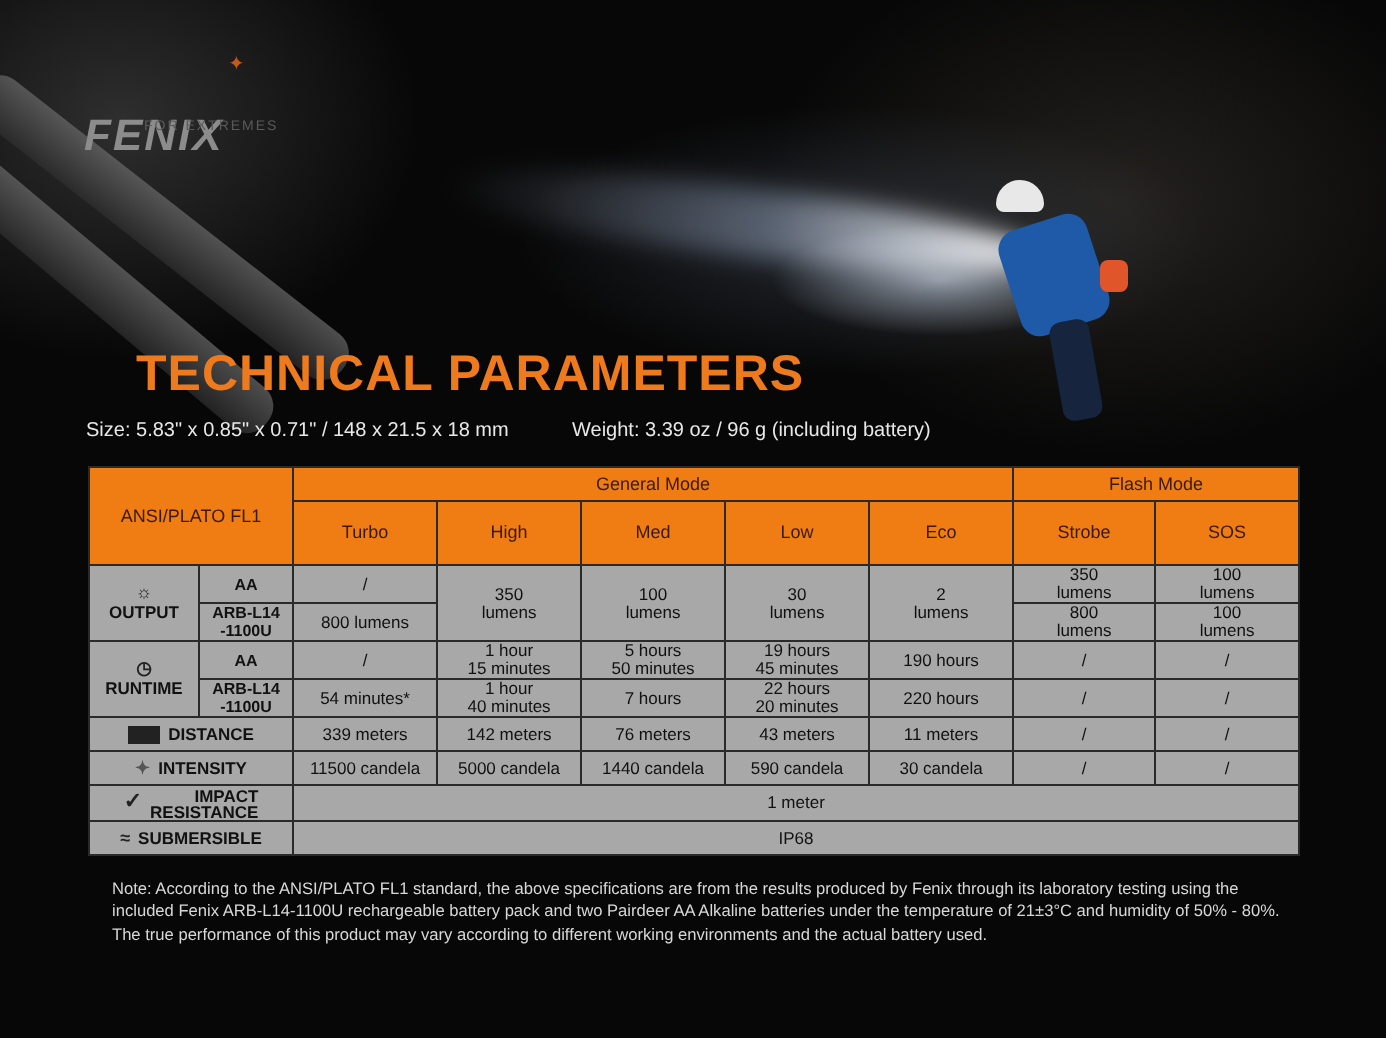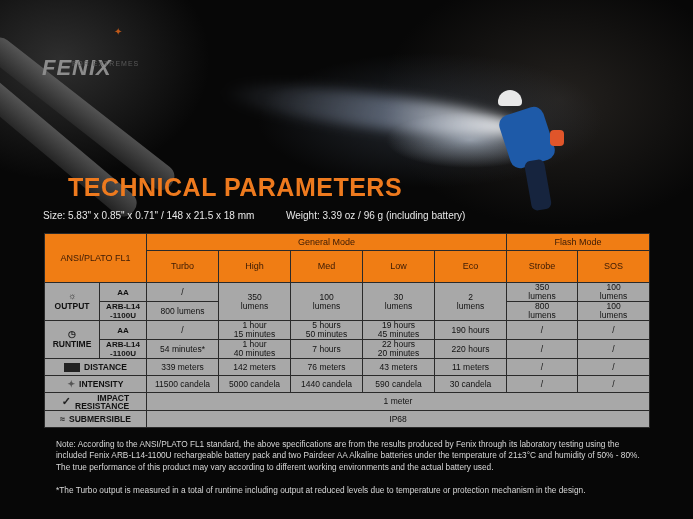--- a/index.html
+++ b/index.html
@@ -244,14 +244,13 @@
         <span>SUBMERSIBLE</span>
       </div>
     </td>
     <td colspan="7">IP68</td>
   </tr>
 </tbody>
   </table>
 
 <div class="note">
   <p>Note: According to the ANSI/PLATO FL1 standard, the above specifications are from the results produced by Fenix through its laboratory testing using the included Fenix ARB-L14-1100U rechargeable battery pack and two Pairdeer AA Alkaline batteries under the temperature of 21±3°C and humidity of 50% - 80%. The true performance of this product may vary according to different working environments and the actual battery used.</p>
-  <p>*The Turbo output is measured in a total of runtime including output at reduced levels due to temperature or protection mechanism in the design.</p>
 </div>
 
 </body></html>

